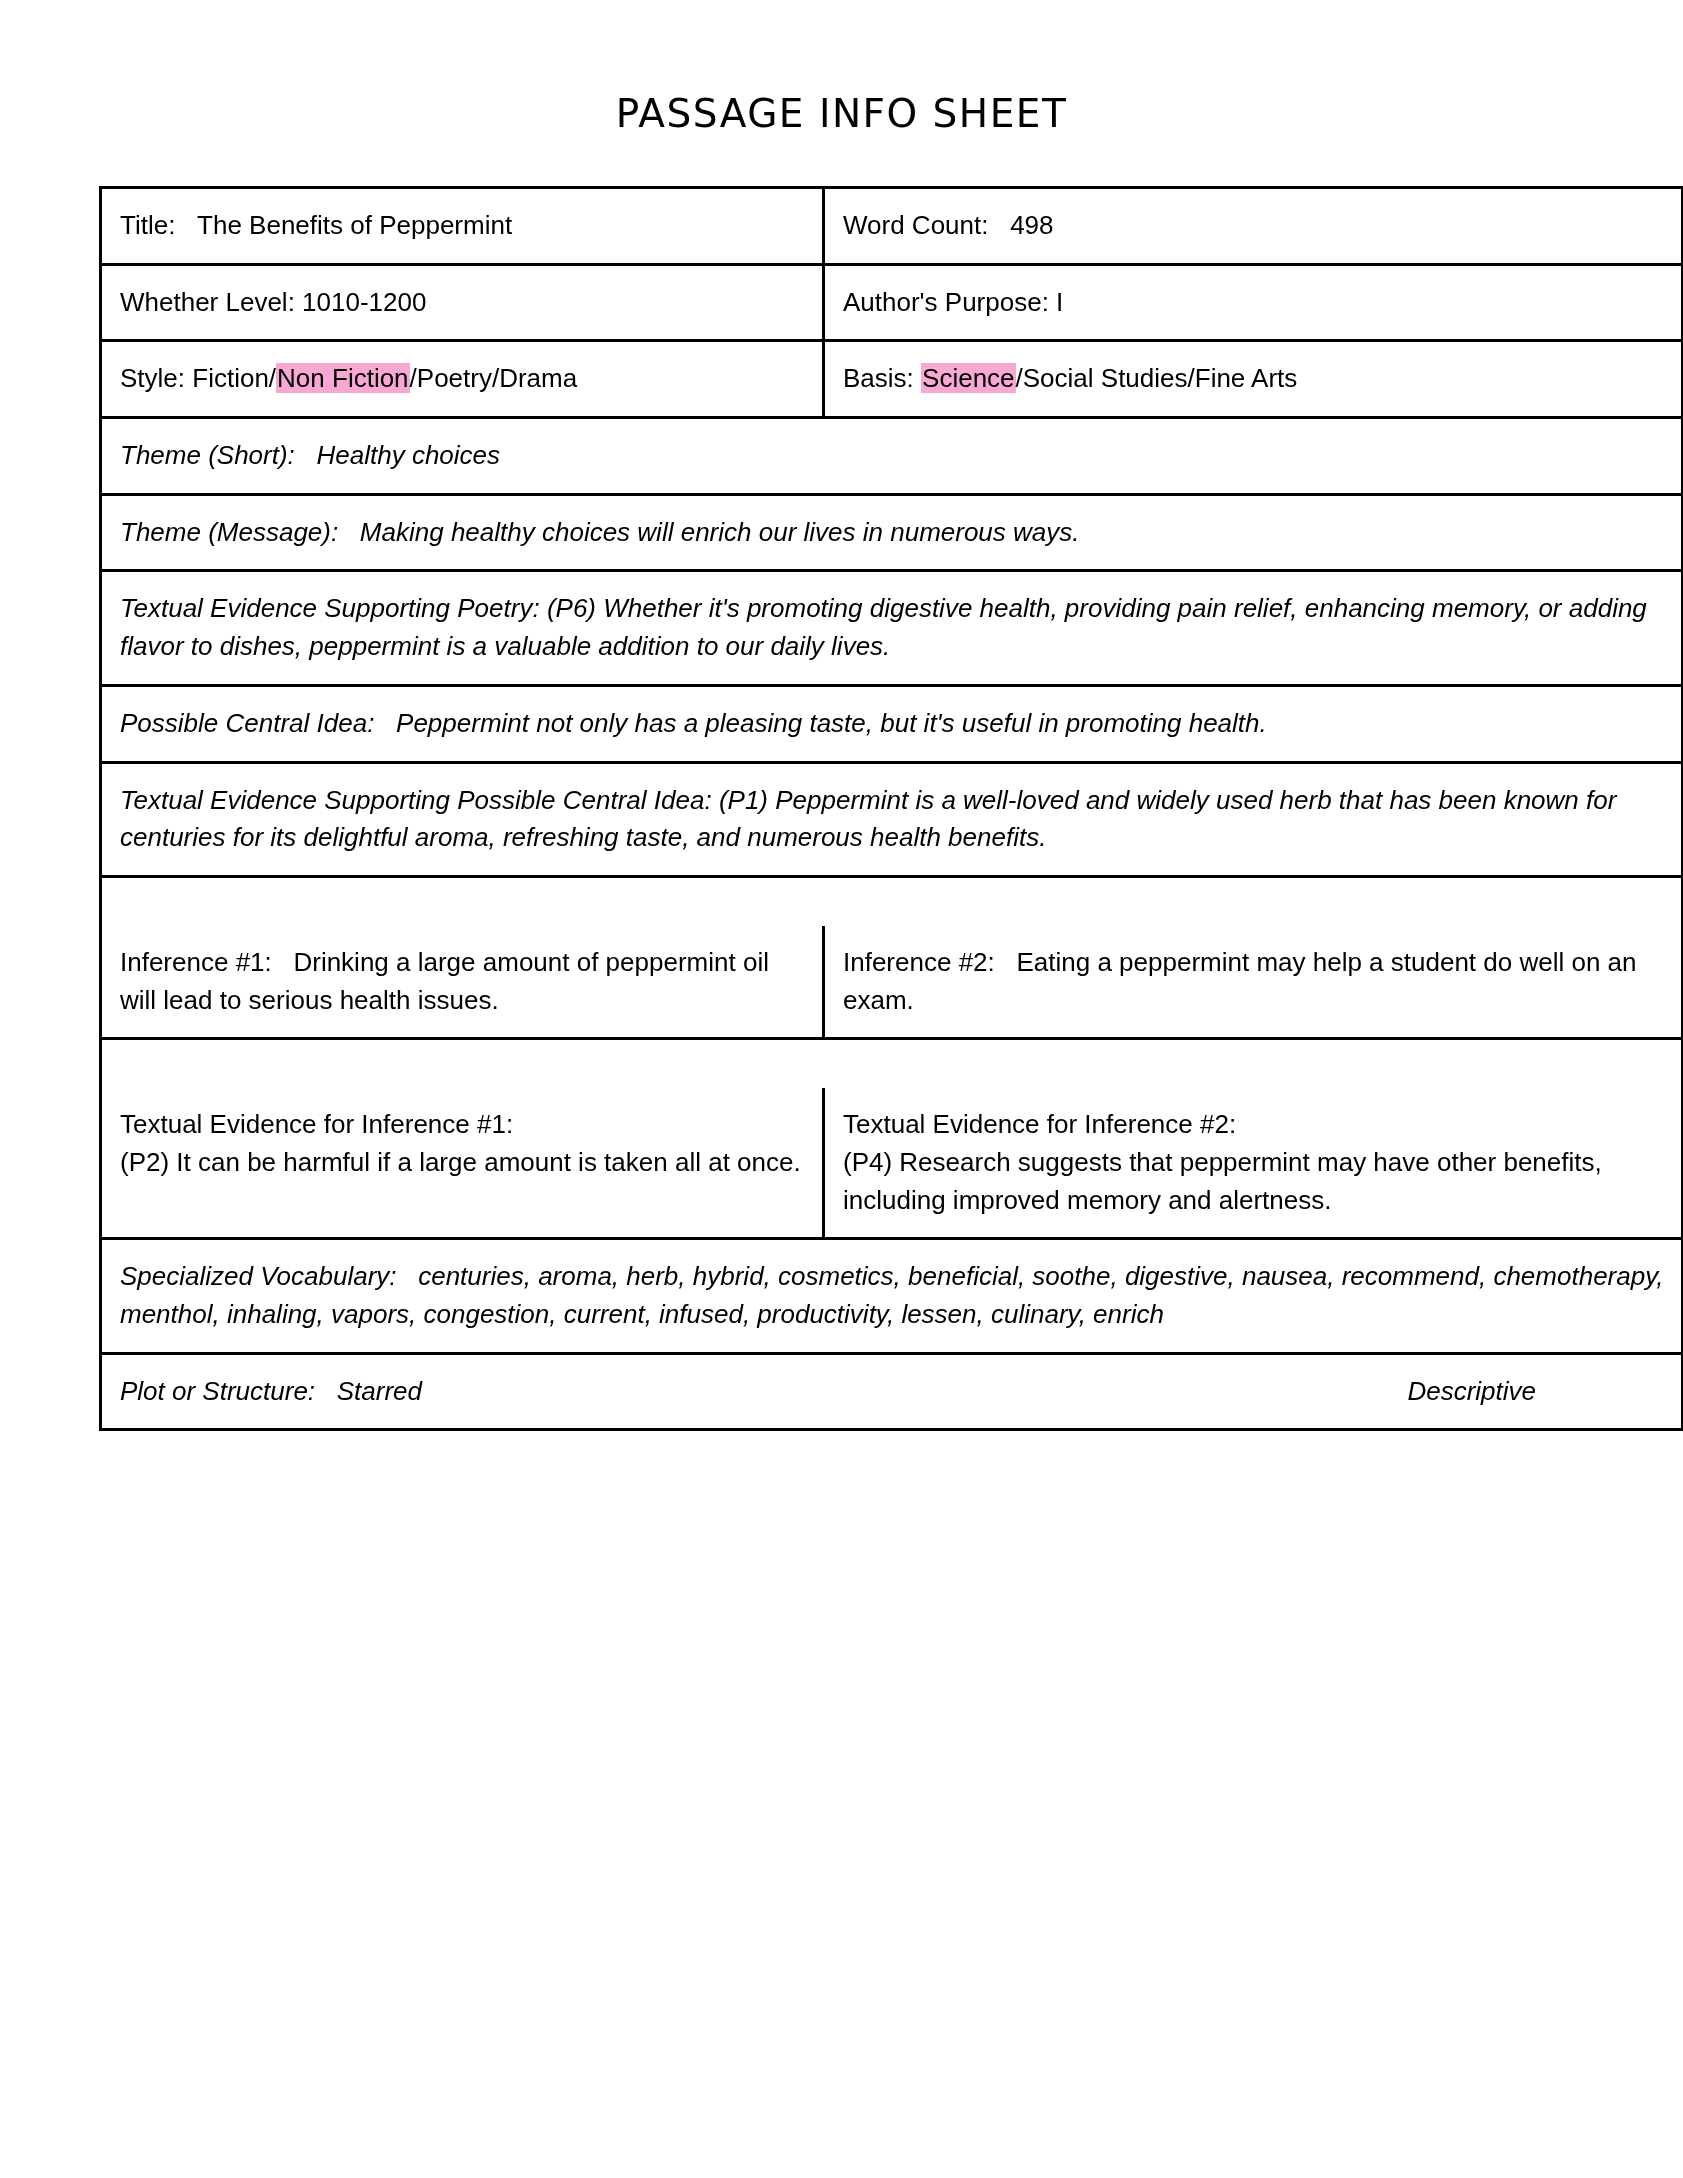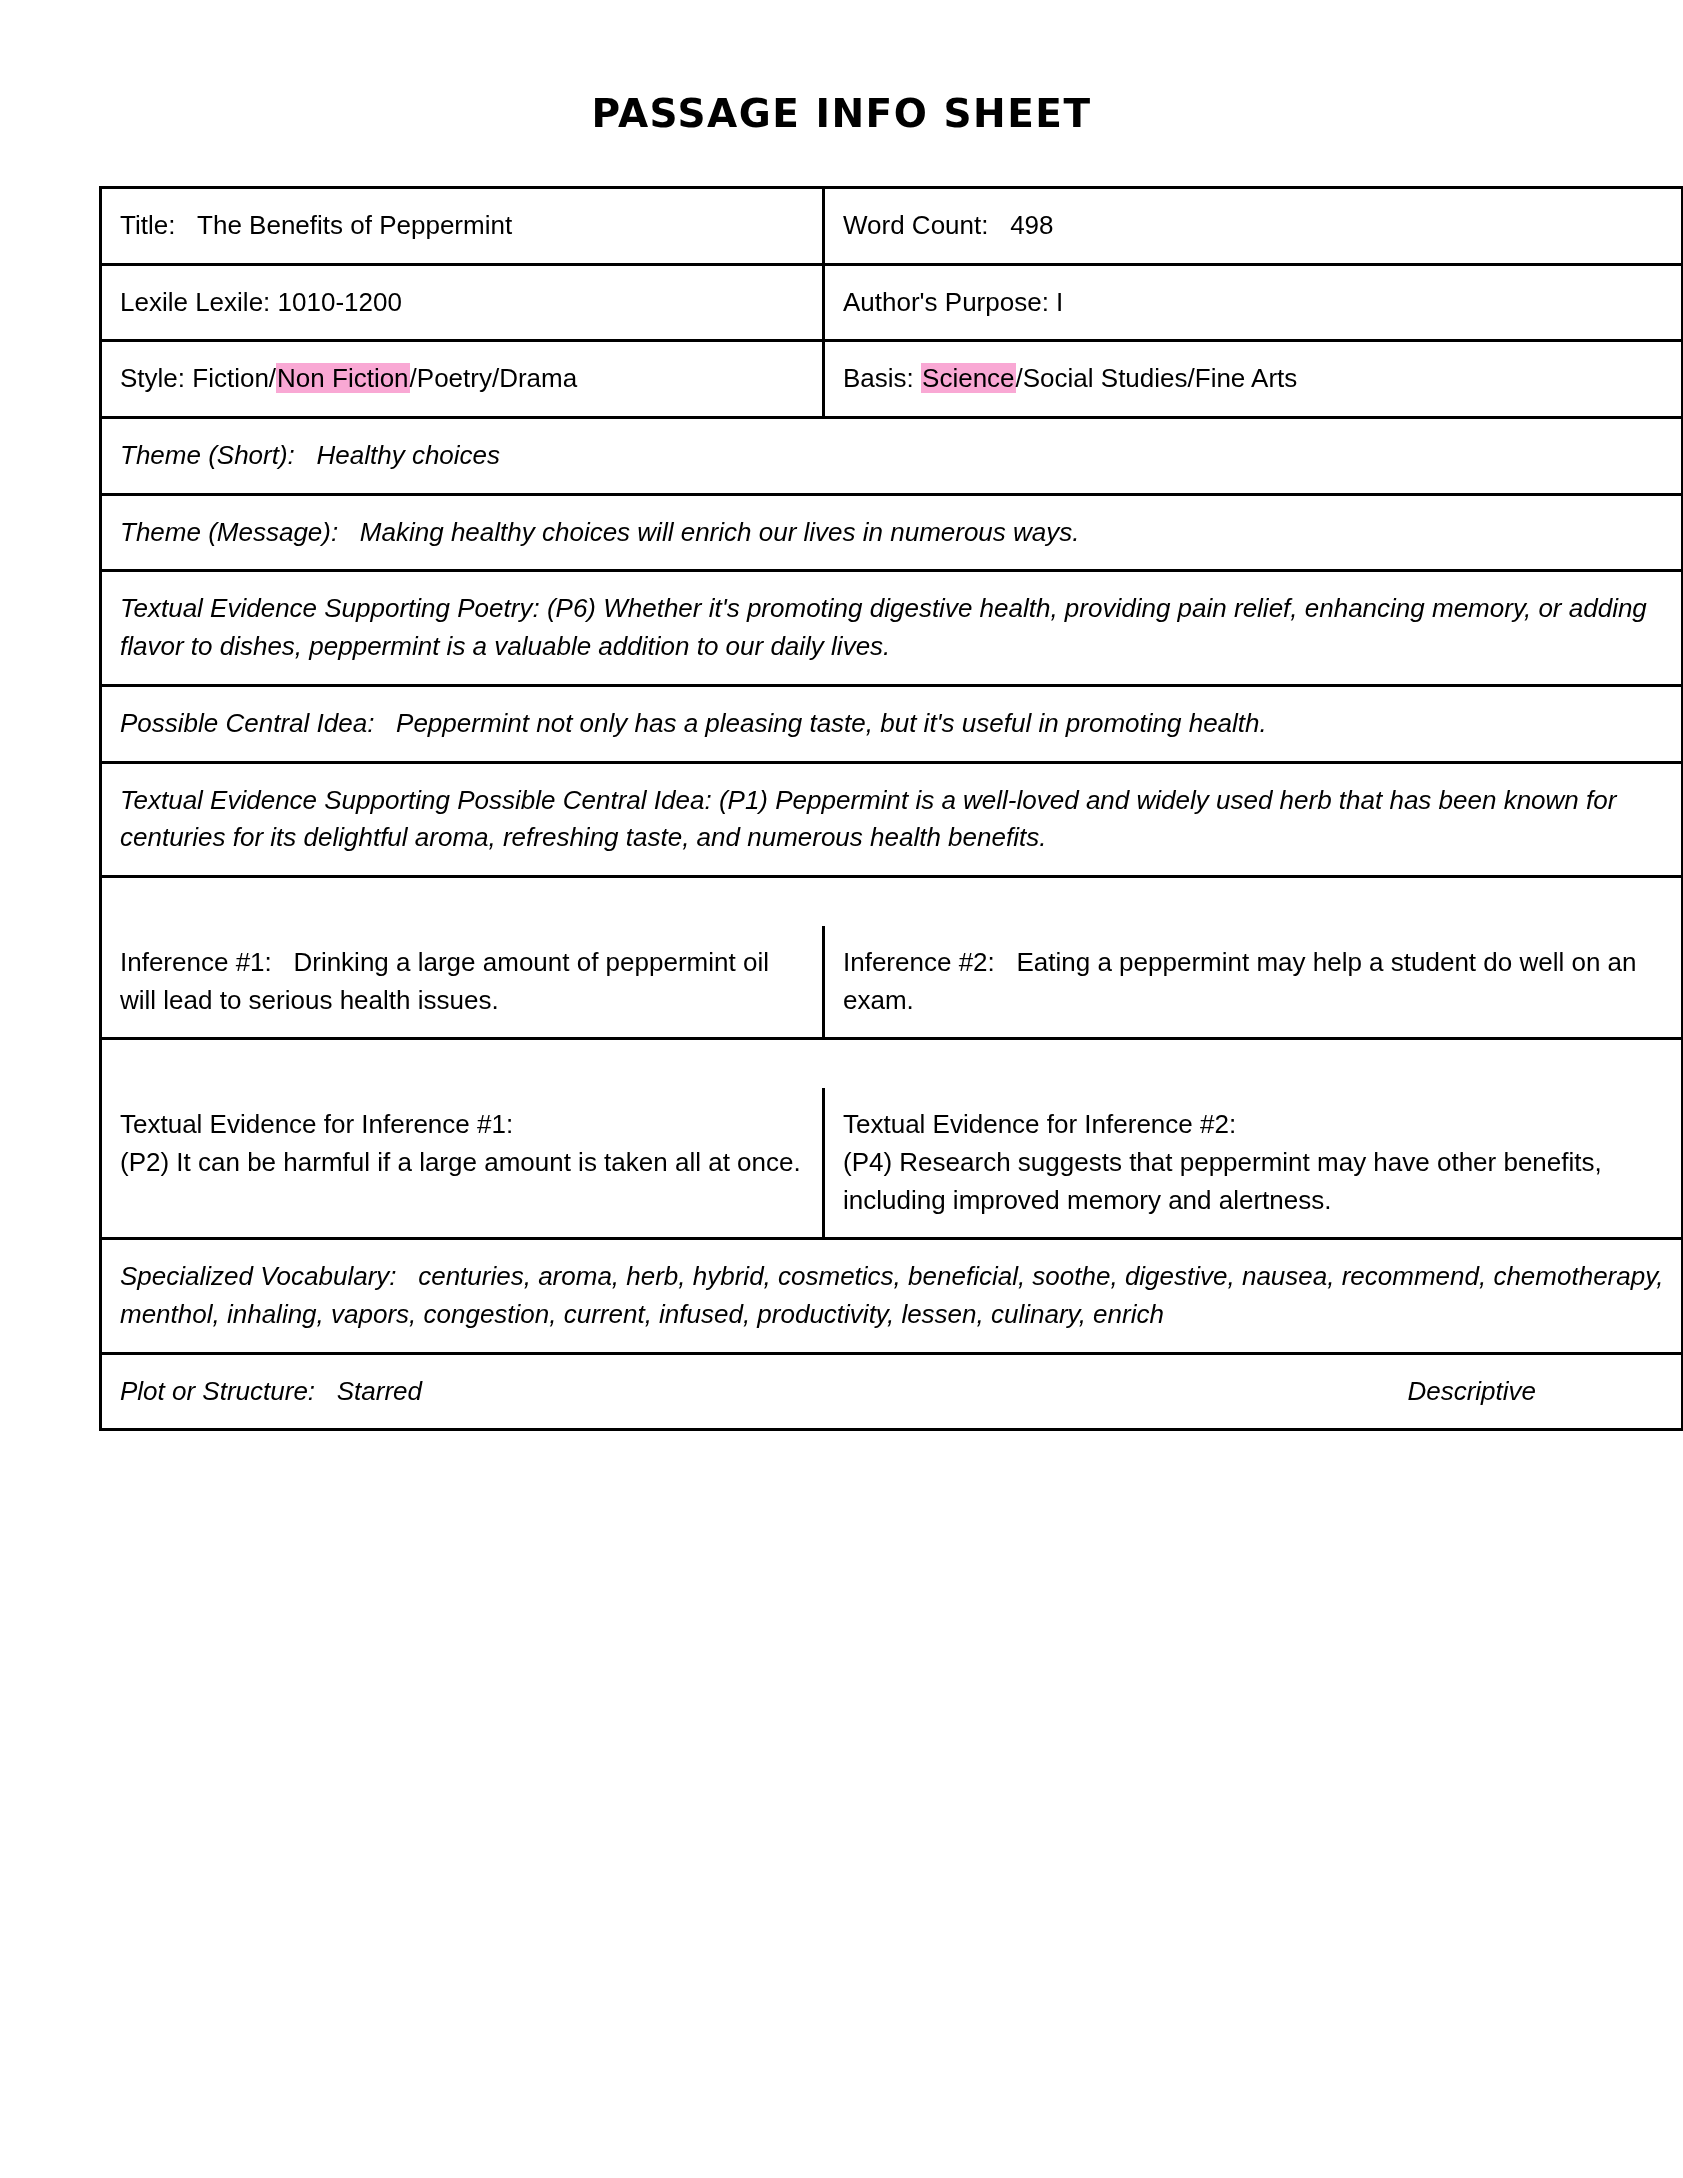--- a/index.html
+++ b/index.html
@@ -23,21 +23,21 @@
   }
   .doc-title {
     position: absolute;
     top: 91px;
     left: 0;
     width: 1683px;
     text-align: center;
     font-family: "DejaVu Sans", sans-serif;
     font-size: 39px;
     letter-spacing: 1.5px;
-    font-weight: 700;
+    font-weight: 400;
     font-variant: small-caps;
     text-transform: uppercase;
   }
   .sheet {
     position: absolute;
     top: 186px;
     left: 99px;
     width: 1585px;
     border: 3px solid #000;
     box-sizing: border-box;
@@ -110,21 +110,21 @@
         &nbsp;&nbsp;<span>The Benefits of Peppermint</span>
       </div>
       <div class="cell right">
         <span class="label">Word Count:</span>
         &nbsp;&nbsp;<span>498</span>
       </div>
     </div>
 
     <div class="row">
       <div class="cell left">
-        <span class="label">Lexile Lexile:</span>
+        <span class="label">Whether Level:</span>
         <span>1010-1200</span>
       </div>
       <div class="cell right">
         <span class="label">Author's Purpose:</span>
         <span>I</span>
       </div>
     </div>
 
     <div class="row">
       <div class="cell left">

